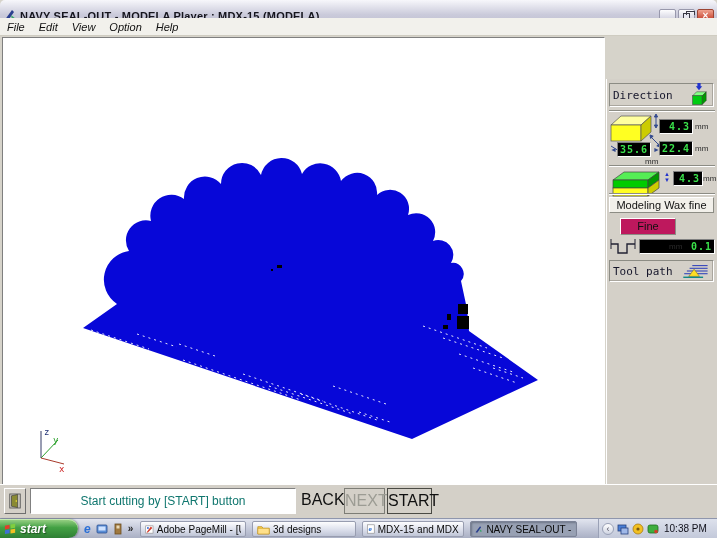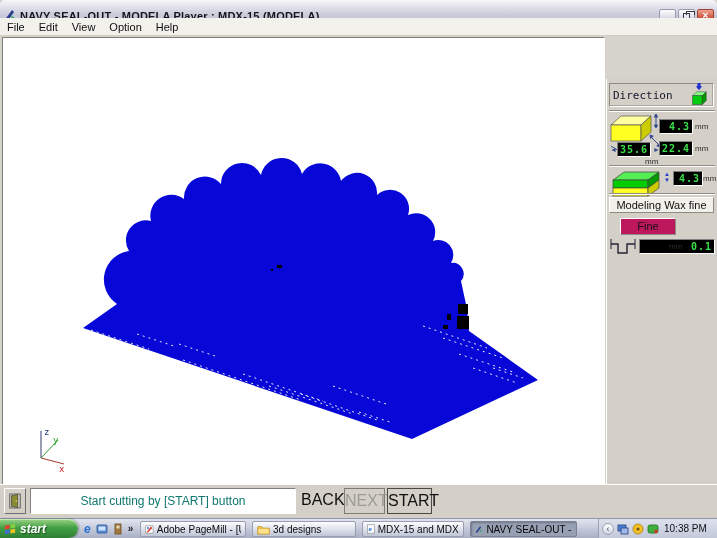--- a/index.html
+++ b/index.html
@@ -17,21 +17,21 @@
   .winbtns{display:flex;gap:2px;margin-right:3px;}
   .winbtn{width:17px;height:14px;border:1px solid #9898ac;border-radius:2px;box-sizing:border-box;
     background:linear-gradient(#fdfdfe,#c7c7d8);position:relative;font-size:10px;line-height:11px;text-align:center;color:#3a3a46;}
   .winbtn.close{background:linear-gradient(#f0a38f,#cf5844 60%,#b6452f);border-color:#9c4433;color:#fff;font-weight:bold;}
   .glyph-min{position:absolute;left:3px;bottom:2px;width:7px;height:2px;background:#3a3a46;}
   .glyph-restore{position:absolute;left:4px;top:3px;width:7px;height:6px;border:1px solid #3a3a46;box-sizing:border-box;background:#e8e8f2;}
   .glyph-restore:before{content:"";position:absolute;left:2px;top:-3px;width:7px;height:3px;border:1px solid #3a3a46;border-bottom:none;}
   
   .menubar{position:absolute;left:0;top:18px;width:717px;height:18px;background:#f2f1ec;
     border-bottom:1px solid #cfccc1;display:flex;align-items:center;font-size:11px;color:#101010;box-sizing:border-box;}
-  .menu-item{padding:2px 7px;}
+  .menu-item{padding:2px 7px;font-style:italic;}
   
   .canvas{position:absolute;left:2px;top:37px;width:601px;height:446px;background:#fff;
     border:1px solid;border-color:#7f7f7f #ffffff #ffffff #7f7f7f;box-sizing:content-box;}
   
   .panel{position:absolute;left:606px;top:36px;width:111px;height:448px;background:#d4d0c8;border-left:1px solid #fff;box-sizing:border-box;margin-top:43px;}
   .panel-header{position:absolute;left:2px;width:105px;height:24px;background:#d4d0c8;
     border:1px solid;border-color:#8c8c84 #ffffff #ffffff #8c8c84;box-shadow:inset -1px -1px 0 #aaa69e;
     display:flex;align-items:center;justify-content:space-between;padding:0 3px;box-sizing:border-box;
     font-family:"DejaVu Sans Mono",monospace;font-size:11px;color:#15152a;}
   .sep{position:absolute;left:2px;width:106px;height:0;border-top:1px solid #8c8c84;border-bottom:1px solid #ffffff;}
@@ -228,20 +228,33 @@
   <div class="fine-btn">Fine</div>
 
   <svg style="position:absolute;left:3px;top:158px;" width="26" height="20" viewBox="0 0 26 20">
     <path d="M1,7 H8 V16 H17 V7 H25" fill="none" stroke="#223" stroke-width="1.4"></path>
     <line x1="1" y1="2" x2="1" y2="12" stroke="#223" stroke-width="1"></line>
     <line x1="25" y1="2" x2="25" y2="12" stroke="#223" stroke-width="1"></line>
   </svg>
   <div class="lcd" style="left:32px;top:160px;min-width:24px;padding-left:48px;">0.1</div>
   <span class="mm" style="left:62px;top:163px;">mm</span>
 
+  <div class="panel-header" style="top:181px;height:22px;">
+    <span>Tool path</span>
+    <svg width="30" height="18" viewBox="0 0 30 20">
+      <g stroke="#3344bb" stroke-width="1.2">
+        <line x1="12" y1="4" x2="29" y2="4"></line>
+          <line x1="9" y1="7" x2="29" y2="7"></line>
+        <line x1="6" y1="10" x2="29" y2="10"></line>
+          <line x1="3" y1="13" x2="29" y2="13"></line>
+      </g>
+      <polygon points="8,16 14,8 20,16" fill="#ffdd22" stroke="#887722" stroke-width="0.7"></polygon>
+      <line x1="2" y1="17" x2="24" y2="17" stroke="#118888" stroke-width="1.6"></line>
+    </svg>
+  </div>
 </div>
 
 <div class="bottombar">
   <div class="door-btn">
     <svg width="14" height="20" viewBox="0 0 16 18">
       <rect x="2" y="1" width="12" height="16" fill="#cdc9c0" stroke="#555" stroke-width="1"></rect>
       <polygon points="4,3 11,1.5 11,16.5 4,15" fill="#8a8a33" stroke="#333" stroke-width="0.7"></polygon>
       <circle cx="9.5" cy="9" r="0.9" fill="#ffee33"></circle>
     </svg>
   </div>

